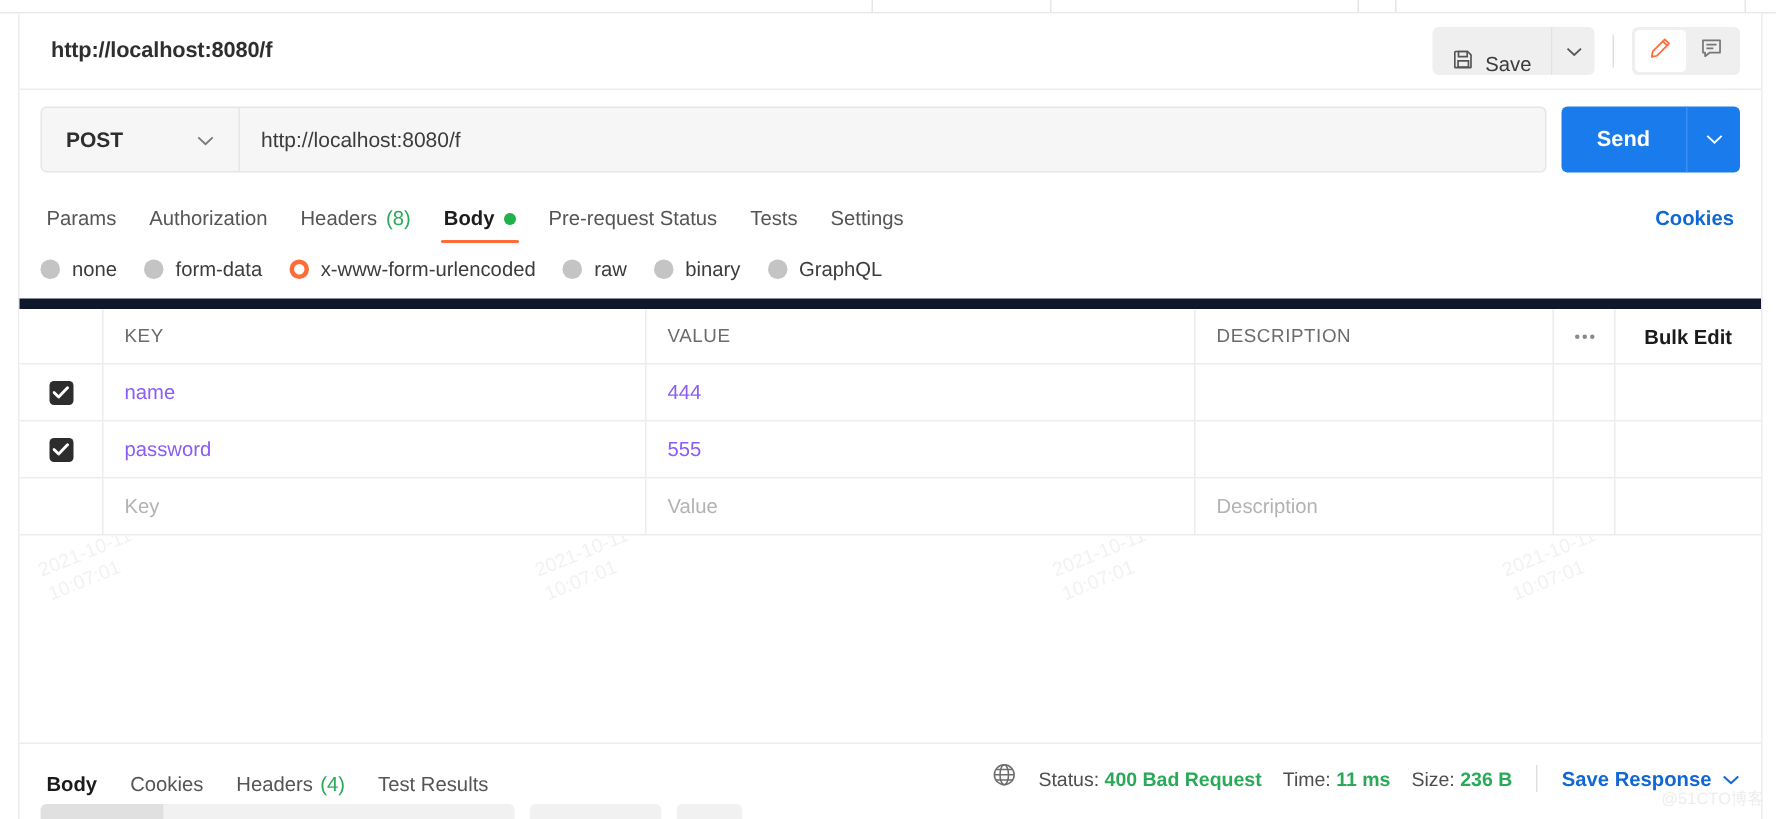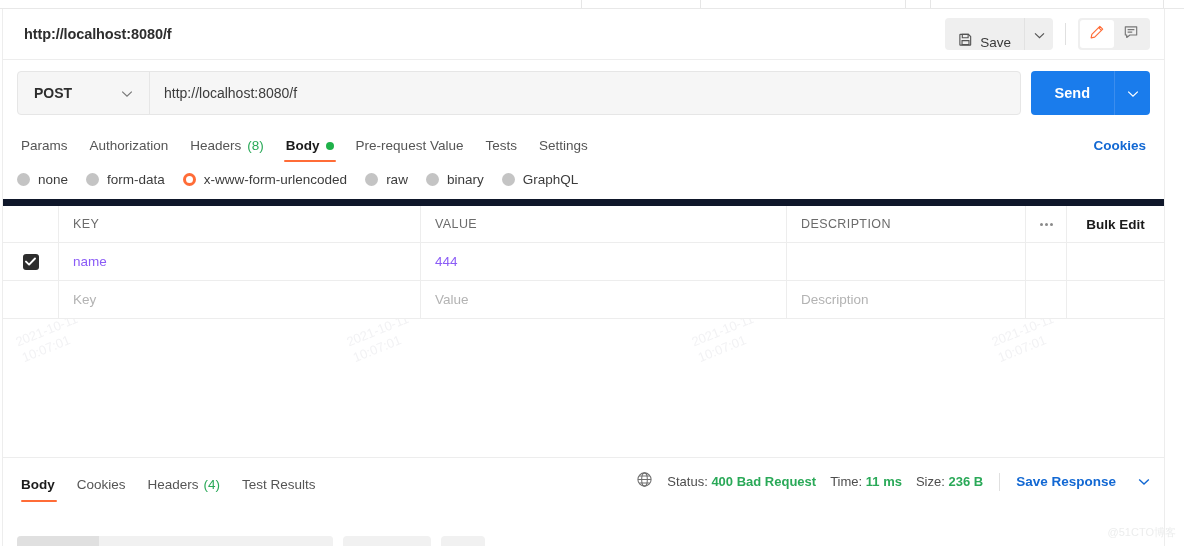--- a/index.html
+++ b/index.html
@@ -27,21 +27,21 @@
     border-bottom: none;
     border-radius: 3px 3px 0 0;
   }
   .tabstrip .tabline {
     position: absolute; left: 0; right: 0; bottom: 0;
     height: 1px; background: #e8e8e8;
   }
 
   
   .panel {
-    position: absolute; top: 9px; left: 2px;
+    position: absolute; top: 9px; left: 12px;
     width: 1163px; height: 537px;
     background: #ffffff;
     border-left: 1px solid #ededed;
     border-right: 1px solid #ededed;
   }
 
   
   .titlebar {
     position: relative;
     height: 51px;
@@ -301,21 +301,21 @@
   .stat {
     font-size: 13px; color: #4d4d4d;
     margin-left: 14px;
   }
   .stat .v { color: #2aa958; font-weight: bold; }
   .stat-div {
     width: 1px; height: 18px; background: #e0e0e0;
     margin: 0 0 0 16px;
   }
   .save-resp {
-    display: flex; align-items: flex-start; gap: 22px;
+    display: flex; align-items: flex-start; gap: 7px;
     margin-left: 16px;
     font-size: 13.5px; font-weight: bold; color: #1268d3;
     cursor: pointer;
   }
 
   
   .botstrip {
     position: absolute; left: 0; bottom: 0;
     width: 1163px; height: 14px;
     display: flex; align-items: flex-start;
@@ -430,21 +430,21 @@
       </div>
       <div class="rtab">
         <span>Headers</span>
         <span class="count">(8)</span>
       </div>
       <div class="rtab active">
         <span>Body</span>
         <span class="greendot"></span>
       </div>
       <div class="rtab">
-        <span>Pre-request Value</span>
+        <span>Pre-request Status</span>
       </div>
       <div class="rtab">
         <span>Tests</span>
       </div>
       <div class="rtab">
         <span>Settings</span>
       </div>
       <div class="cookies-link">Cookies</div>
     </div>
 
@@ -514,20 +514,40 @@
         <div class="c-val">
             <div class="cell">444</div>
           </div>
         <div class="c-desc">
             <div class="cell"></div>
           </div>
         <div class="c-dots"></div>
         <div class="c-bulk"></div>
       </div>
 
+      <div class="kvrow">
+        <div class="c-check">
+          <span class="chk">
+            <svg width="11" height="9" viewBox="0 0 11 9" fill="none" stroke="#ffffff" stroke-width="1.9" stroke-linecap="round" stroke-linejoin="round">
+              <path d="M1 4.6 4.1 7.6 10 1.5"></path>
+            </svg>
+          </span>
+        </div>
+        <div class="c-key">
+            <div class="cell">password</div>
+          </div>
+        <div class="c-val">
+            <div class="cell">555</div>
+          </div>
+        <div class="c-desc">
+            <div class="cell"></div>
+          </div>
+        <div class="c-dots"></div>
+        <div class="c-bulk"></div>
+      </div>
 
       <div class="kvrow">
         <div class="c-check"></div>
         <div class="c-key">
             <div class="cell ph">Key</div>
           </div>
         <div class="c-val">
             <div class="cell ph">Value</div>
           </div>
         <div class="c-desc">

